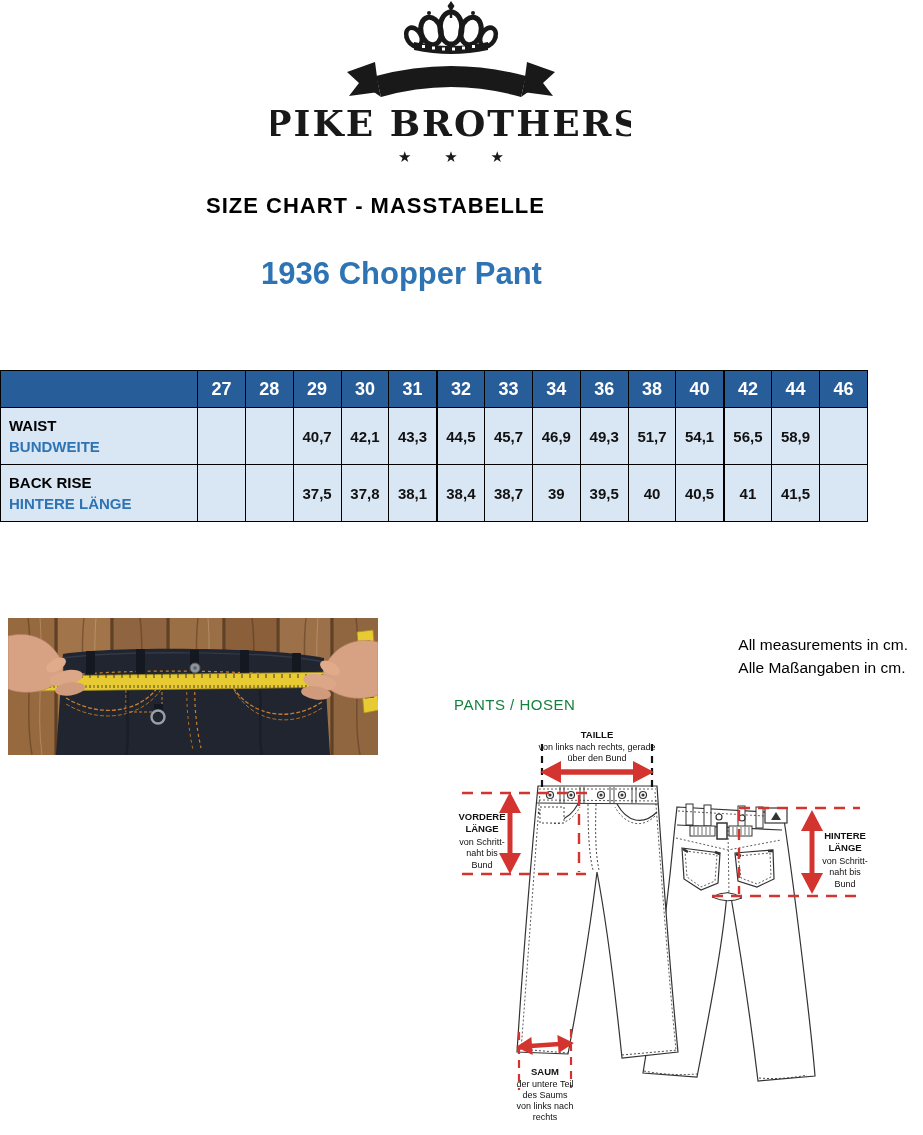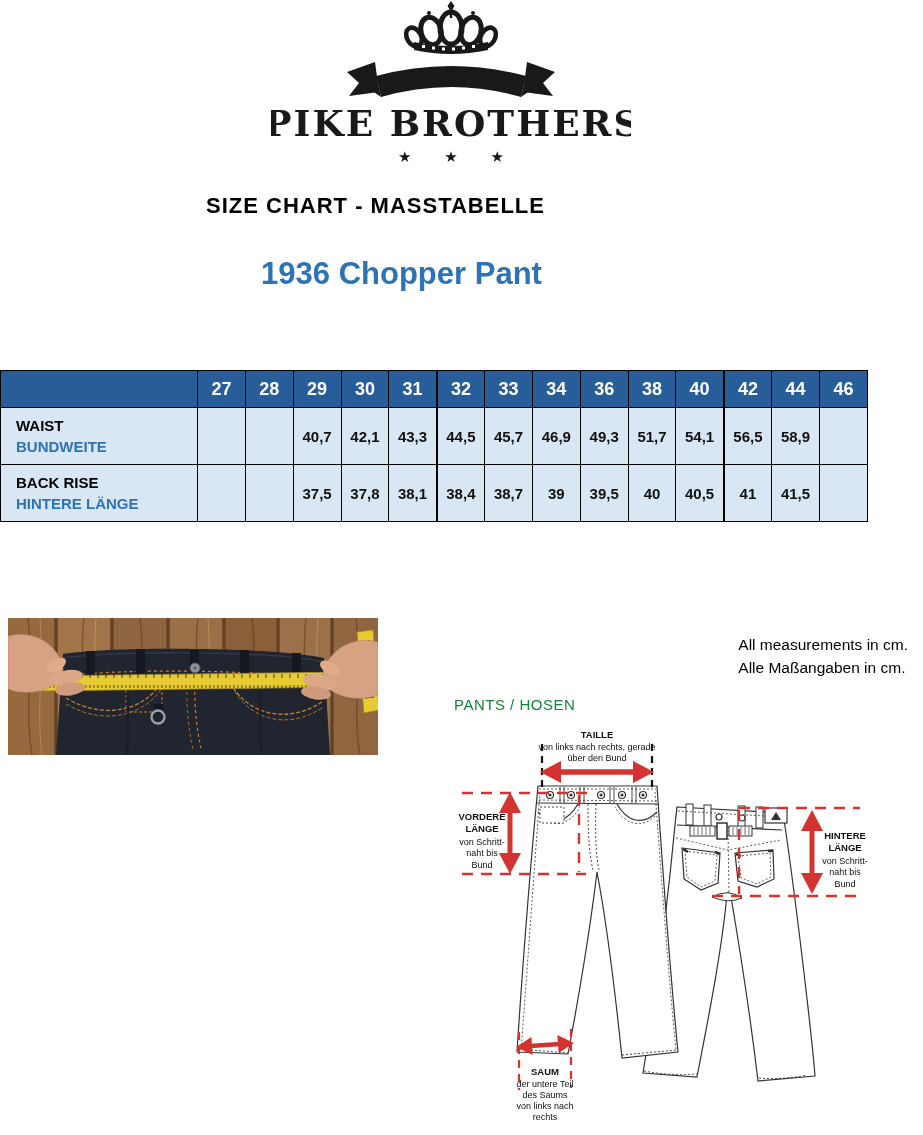--- a/index.html
+++ b/index.html
@@ -15,21 +15,21 @@
 
   
   #size-table{position:absolute;left:0;top:335px;width:868px;border-collapse:collapse;
        table-layout:fixed;border:1.5px solid #000;margin-top:35px;}
   #size-table th,#size-table td{border:1px solid #000;padding:0;}
   #size-table thead th{background:#275D99;color:#fff;font-size:18px;font-weight:bold;
        height:36px;text-align:center;vertical-align:middle;}
   #size-table tbody tr{height:57px;}
   #size-table td.val{text-align:center;font-weight:bold;font-size:15px;color:#111;
        vertical-align:middle;}
-  #size-table th.rowlabel{text-align:left;padding-left:15px;vertical-align:middle;}
+  #size-table th.rowlabel{text-align:left;padding-left:8px;vertical-align:middle;}
   .rowlabel .en{display:block;font-size:15px;font-weight:bold;color:#000;line-height:21px;}
   .rowlabel .de{display:block;font-size:15px;font-weight:bold;color:#2E74B5;line-height:21px;}
   tr.blue th,tr.blue td{background:#D9E6F4;}
   tr.gray th,tr.gray td{background:#F1F1F1;}
   #size-table .tb{border-left-width:2.5px;}
 
   
   #notes{right:15px;top:633px;text-align:left;font-size:15.5px;line-height:23px;color:#000;}
 
   

